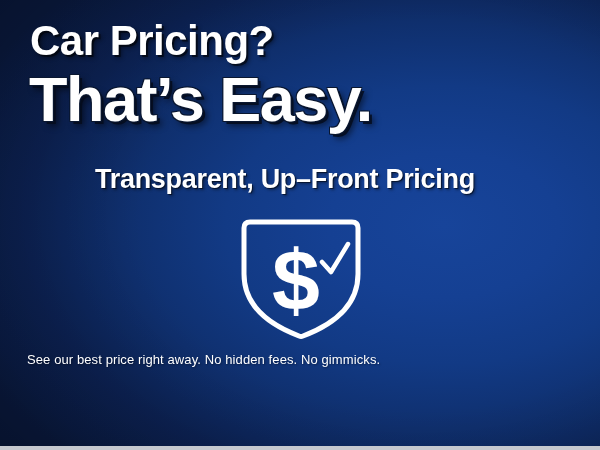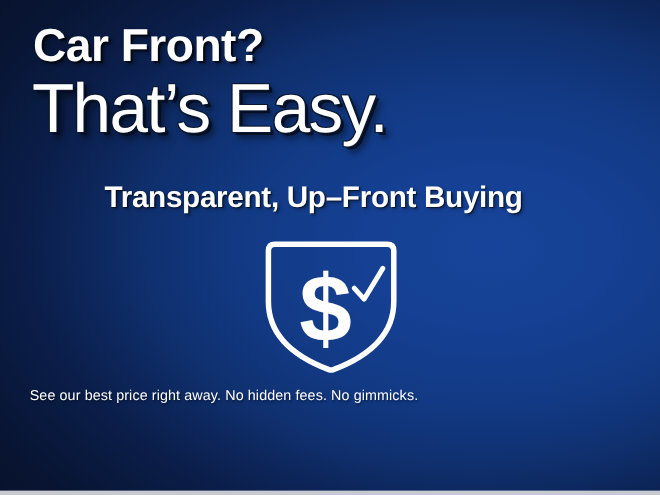--- a/index.html
+++ b/index.html
@@ -46,21 +46,21 @@
     text-shadow:
        2px 2px 0 rgba(0,0,0,0.55),
        3px 3px 4px rgba(0,0,0,0.45);
     white-space: nowrap;
   }
   .headline-2 {
     position: absolute;
     left: 29px;
     top: 68px;
     font-size: 63px;
-    font-weight: normal;
+    font-weight: bold;
     color: #ffffff;
     letter-spacing: -1.5px;
     line-height: 1;
     text-shadow:
       -1px -1px 0 #0a1730,
        1px -1px 0 #0a1730,
       -1px  1px 0 #0a1730,
        1px  1px 0 #0a1730,
        3px  3px 0 rgba(5,12,28,0.85),
        5px  5px 6px rgba(0,0,0,0.5);
@@ -111,25 +111,25 @@
     background: #c6c9cf;
   }
 </style>
 </head>
 <body>
 
 <div id="banner">
 
   <div id="vignette"></div>
 
-  <div class="headline-1">Car Front?</div>
+  <div class="headline-1">Car Pricing?</div>
 
   <div class="headline-2">That’s Easy.</div>
 
-  <div class="subheadline">Transparent, Up–Front Buying</div>
+  <div class="subheadline">Transparent, Up–Front Pricing</div>
 
   <div id="shield-badge">
     <svg width="130" height="124" viewBox="0 0 130 124" xmlns="http://www.w3.org/2000/svg">
 
       <path d="M8 10
                Q8 4 14 4
                L116 4
                Q122 4 122 10
                L122 56
                C122 84 104 104 67 118

